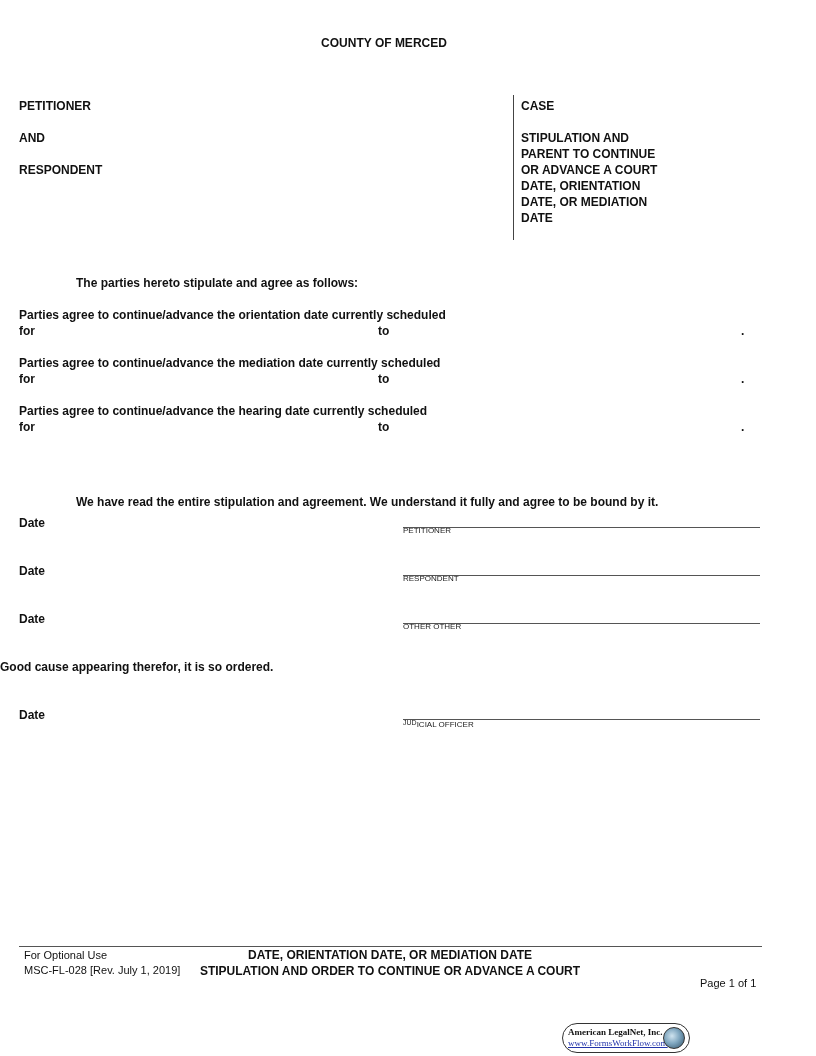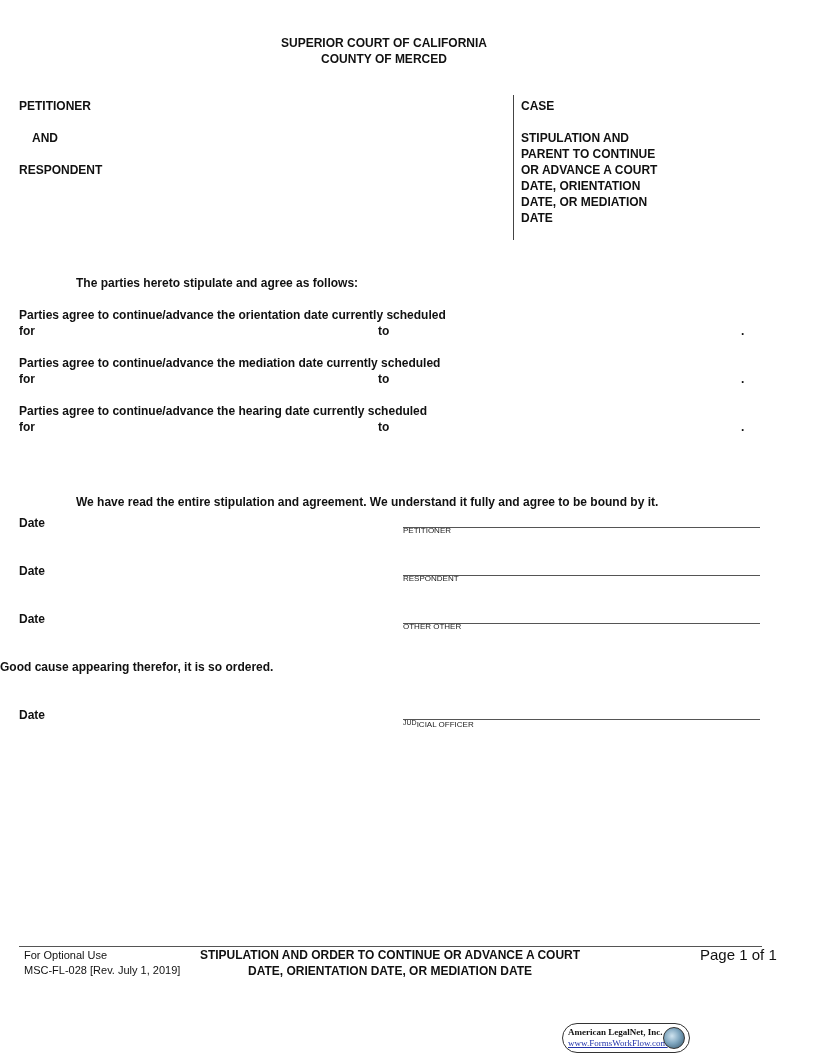--- a/index.html
+++ b/index.html
@@ -13,43 +13,42 @@
   .court-title { left: 0; width: 768px; top: 35px; text-align: center; font-size: 12px; line-height: 16px; font-weight: bold; }
   .vrule { left: 513px; top: 95px; width: 1px; height: 145px; background: #444; }
   .case-block { left: 521px; top: 98px; font-size: 12px; line-height: 16px; font-weight: bold; }
   .case-title { margin-top: 16px; }
   .sig-line { position: absolute; height: 1px; background: #555; }
   .sig-label { position: absolute; font-size: 8px; line-height: 10px; color: #222; }
   .jud-small { font-size: 8px; }
   .footer-rule { left: 19px; top: 946px; width: 743px; height: 1px; background: #555; }
   .footer-left { left: 24px; top: 948px; font-size: 11px; line-height: 15px; }
   .footer-center { left: 190px; width: 400px; top: 947px; text-align: center; font-size: 12px; line-height: 16px; font-weight: bold; }
-  .page-num { left: 700px; top: 948px; font-size: 15px; line-height: 14px; }
+  .page-num { left: 700px; top: 976px; font-size: 11px; line-height: 14px; }
   .logo-box {
     left: 562px; top: 1023px; width: 126px; height: 28px;
     border: 1px solid #333; border-radius: 15px; background: #fff;
   }
   .logo-name { position: absolute; left: 5px; top: 3px; font-family: "Liberation Serif", serif; font-size: 9px; font-weight: bold; line-height: 11px; }
   .logo-url { position: absolute; left: 5px; top: 14px; font-family: "Liberation Serif", serif; font-size: 9px; line-height: 11px; color: #2233aa; text-decoration: underline; }
   .logo-globe {
     position: absolute; right: 4px; top: 3px; width: 20px; height: 20px; border-radius: 50%;
     background: radial-gradient(circle at 40% 40%, #cfe3ef 0%, #7fa6bf 45%, #2f4f66 100%);
     border: 1px solid #333;
   }
 </style>
 </head>
 <body>
 
 <div class="abs court-title">
-  <div>SUPERIOR COURT OF CALIFORNIA</div>
   <div>COUNTY OF MERCED</div>
 </div>
 
 <div class="abs t12 b" style="left:19px; top:98px;">PETITIONER</div>
-<div class="abs t12 b" style="left:32px; top:130px;">AND</div>
+<div class="abs t12 b" style="left:19px; top:130px;">AND</div>
 <div class="abs t12 b" style="left:19px; top:162px;">RESPONDENT</div>
 
 <div class="abs vrule"></div>
 
 <div class="abs case-block">
   <div>CASE</div>
   <div class="case-title">
     <div>STIPULATION AND</div>
     <div>PARENT TO CONTINUE</div>
     <div>OR ADVANCE A COURT</div>
@@ -112,21 +111,21 @@
   <span class="jud-small" style="font-size:7px; vertical-align:2px;">JUD</span><span>ICIAL OFFICER</span>
 </div>
 
 <div class="abs page-num">Page 1 of 1</div>
 <div class="abs footer-rule"></div>
 <div class="abs footer-left">
   <div>For Optional Use</div>
   <div>MSC-FL-028 [Rev. July 1, 2019]</div>
 </div>
 <div class="abs footer-center">
+  <div>DATE, ORIENTATION DATE, OR MEDIATION DATE</div>
   <div>STIPULATION AND ORDER TO CONTINUE OR ADVANCE A COURT</div>
-  <div>DATE, ORIENTATION DATE, OR MEDIATION DATE</div>
 </div>
 
 <div class="abs logo-box">
   <div class="logo-name">American LegalNet, Inc.</div>
   <div class="logo-url">www.FormsWorkFlow.com</div>
   <div class="logo-globe"></div>
 </div>
 
 </body></html>

